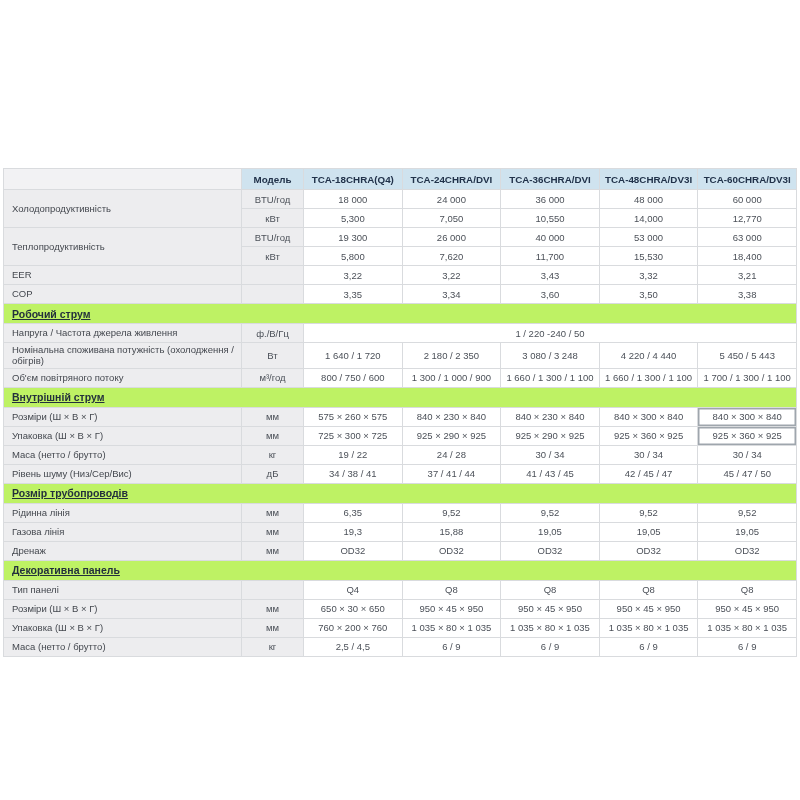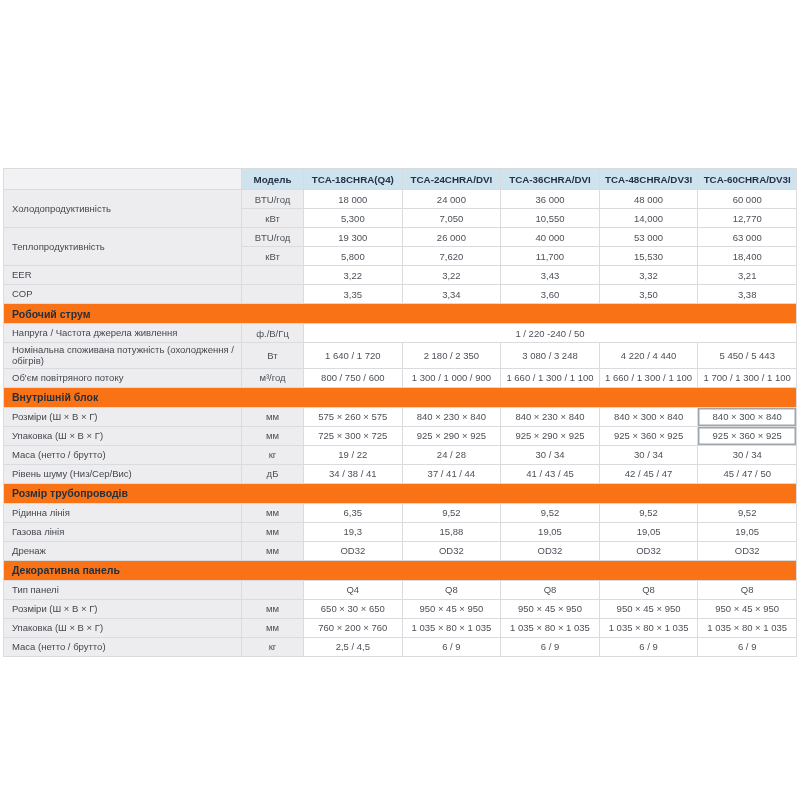--- a/index.html
+++ b/index.html
@@ -22,22 +22,22 @@
   }
   thead td.corner { background:#f2f2f4; border-color:#d9dbde; }
   td.label-cell {
     background:#ededef; text-align:left; padding-left:8px; color:#43474e;
     line-height:1.2;
     margin-left:13px;
   }
   td.unit-cell { background:#ededef; text-align:center; color:#4b5058; }
   td.value-cell { background:#ffffff; text-align:center; }
   td.section-cell {
-    background:#f97316; font-weight:bold; color:#23303c;
-    text-align:left; padding-left:8px; font-size:10.5px; height:17px;
+    background:#bef264; font-weight:bold; color:#23303c;
+    text-align:left; padding-left:8px; font-size:10.5px; height:17px;text-decoration:underline;
   }
   td.hl { box-shadow: inset 0 0 0 1.5px #9fa6ad; }
 </style>
 </head>
 <body>
 
 <div class="table-wrap">
   <table>
     <colgroup>
       <col style="width:238px">
@@ -132,21 +132,21 @@
         <tr>
           <td class="label-cell">Об'єм повітряного потоку</td>
           <td class="unit-cell">м³/год</td>
           <td class="value-cell">800 / 750 / 600</td>
           <td class="value-cell">1 300 / 1 000 / 900</td>
           <td class="value-cell">1 660 / 1 300 / 1 100</td>
           <td class="value-cell">1 660 / 1 300 / 1 100</td>
           <td class="value-cell">1 700 / 1 300 / 1 100</td>
         </tr>
         <tr>
-          <td class="section-cell" colspan="7">Внутрішній блок</td>
+          <td class="section-cell" colspan="7">Внутрішній струм</td>
         </tr>
         <tr>
           <td class="label-cell">Розміри (Ш × В × Г)</td>
           <td class="unit-cell">мм</td>
           <td class="value-cell">575 × 260 × 575</td>
           <td class="value-cell">840 × 230 × 840</td>
           <td class="value-cell">840 × 230 × 840</td>
           <td class="value-cell">840 × 300 × 840</td>
           <td class="value-cell hl">840 × 300 × 840</td>
         </tr>

